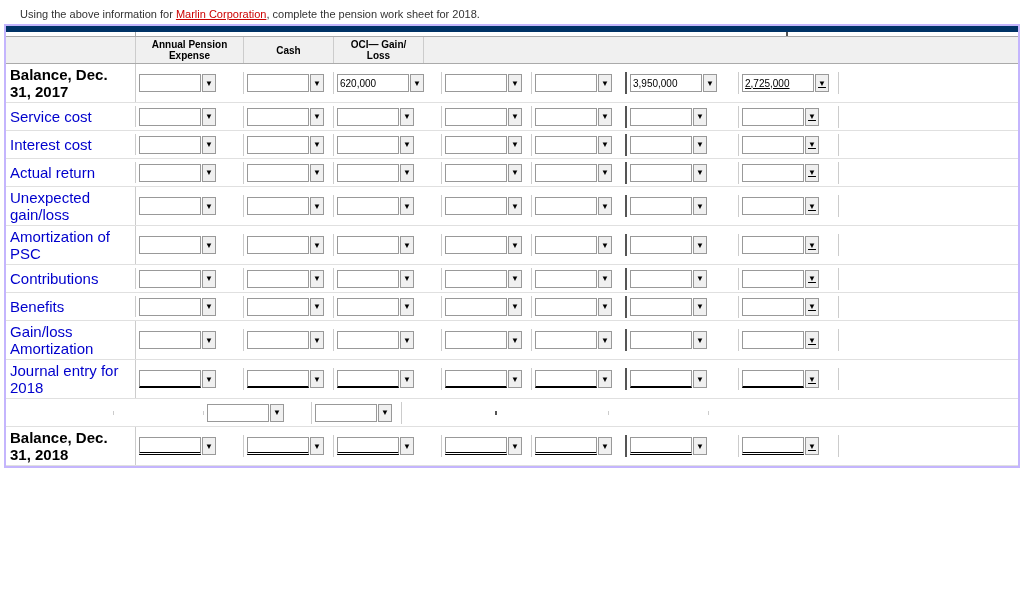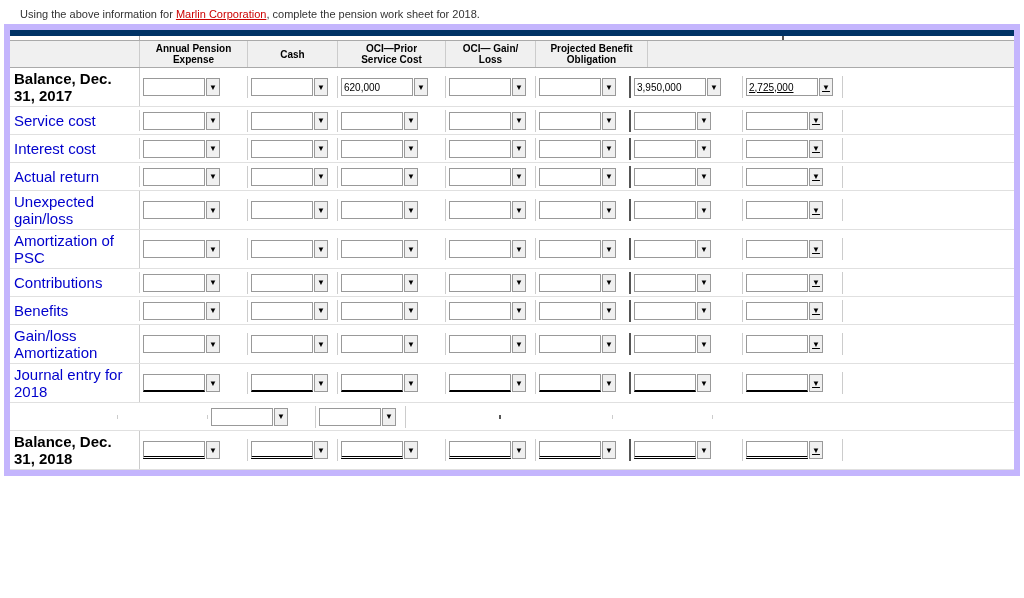--- a/index.html
+++ b/index.html
@@ -20,21 +20,21 @@
     .instruction {
       font-size: 11px;
       color: #333;
       margin-top: 2px;
     }
     .instruction a, .instruction span.company {
       color: #cc0000;
       text-decoration: underline;
     }
     .main-table-wrapper {
-      border: 6px solid #c4b5fd;
+      border: 2px solid #c4b5fd;
       margin: 0 4px;
     }
     .header-title {
       background-color: #003366;
       color: #fff;
       text-align: center;
       padding: 4px 2px 2px 2px;
       font-size: 11px;
       font-weight: bold;
       line-height: 1.5;
@@ -183,23 +183,21 @@
   <div class="header-sections">
     <div class="header-label-empty"></div>
     <div class="header-gje"></div>
     <div class="header-memo"></div>
   </div>
 
   <div class="col-headers">
     <div class="col-h col-label"></div>
     <div class="col-h col-ape">Annual Pension<br>Expense</div>
     <div class="col-h col-cash">Cash</div>
-    <div class="col-h col-oci-psc">OCI—Prior<br>Service Cost</div>
     <div class="col-h col-oci-gl">OCI— Gain/<br>Loss</div>
-    <div class="col-h col-pbo">Projected Benefit<br>Obligation</div>
   </div>
 
   <div id="rows-container">
       <div class="data-row">
         <div class="row-label black-text">Balance, Dec. 31, 2017</div>
         <div class="cell cell-ape">
           <input type="text" style="">
           <div class="dropdown-btn">▼</div>
         </div>
         <div class="cell cell-cash">

